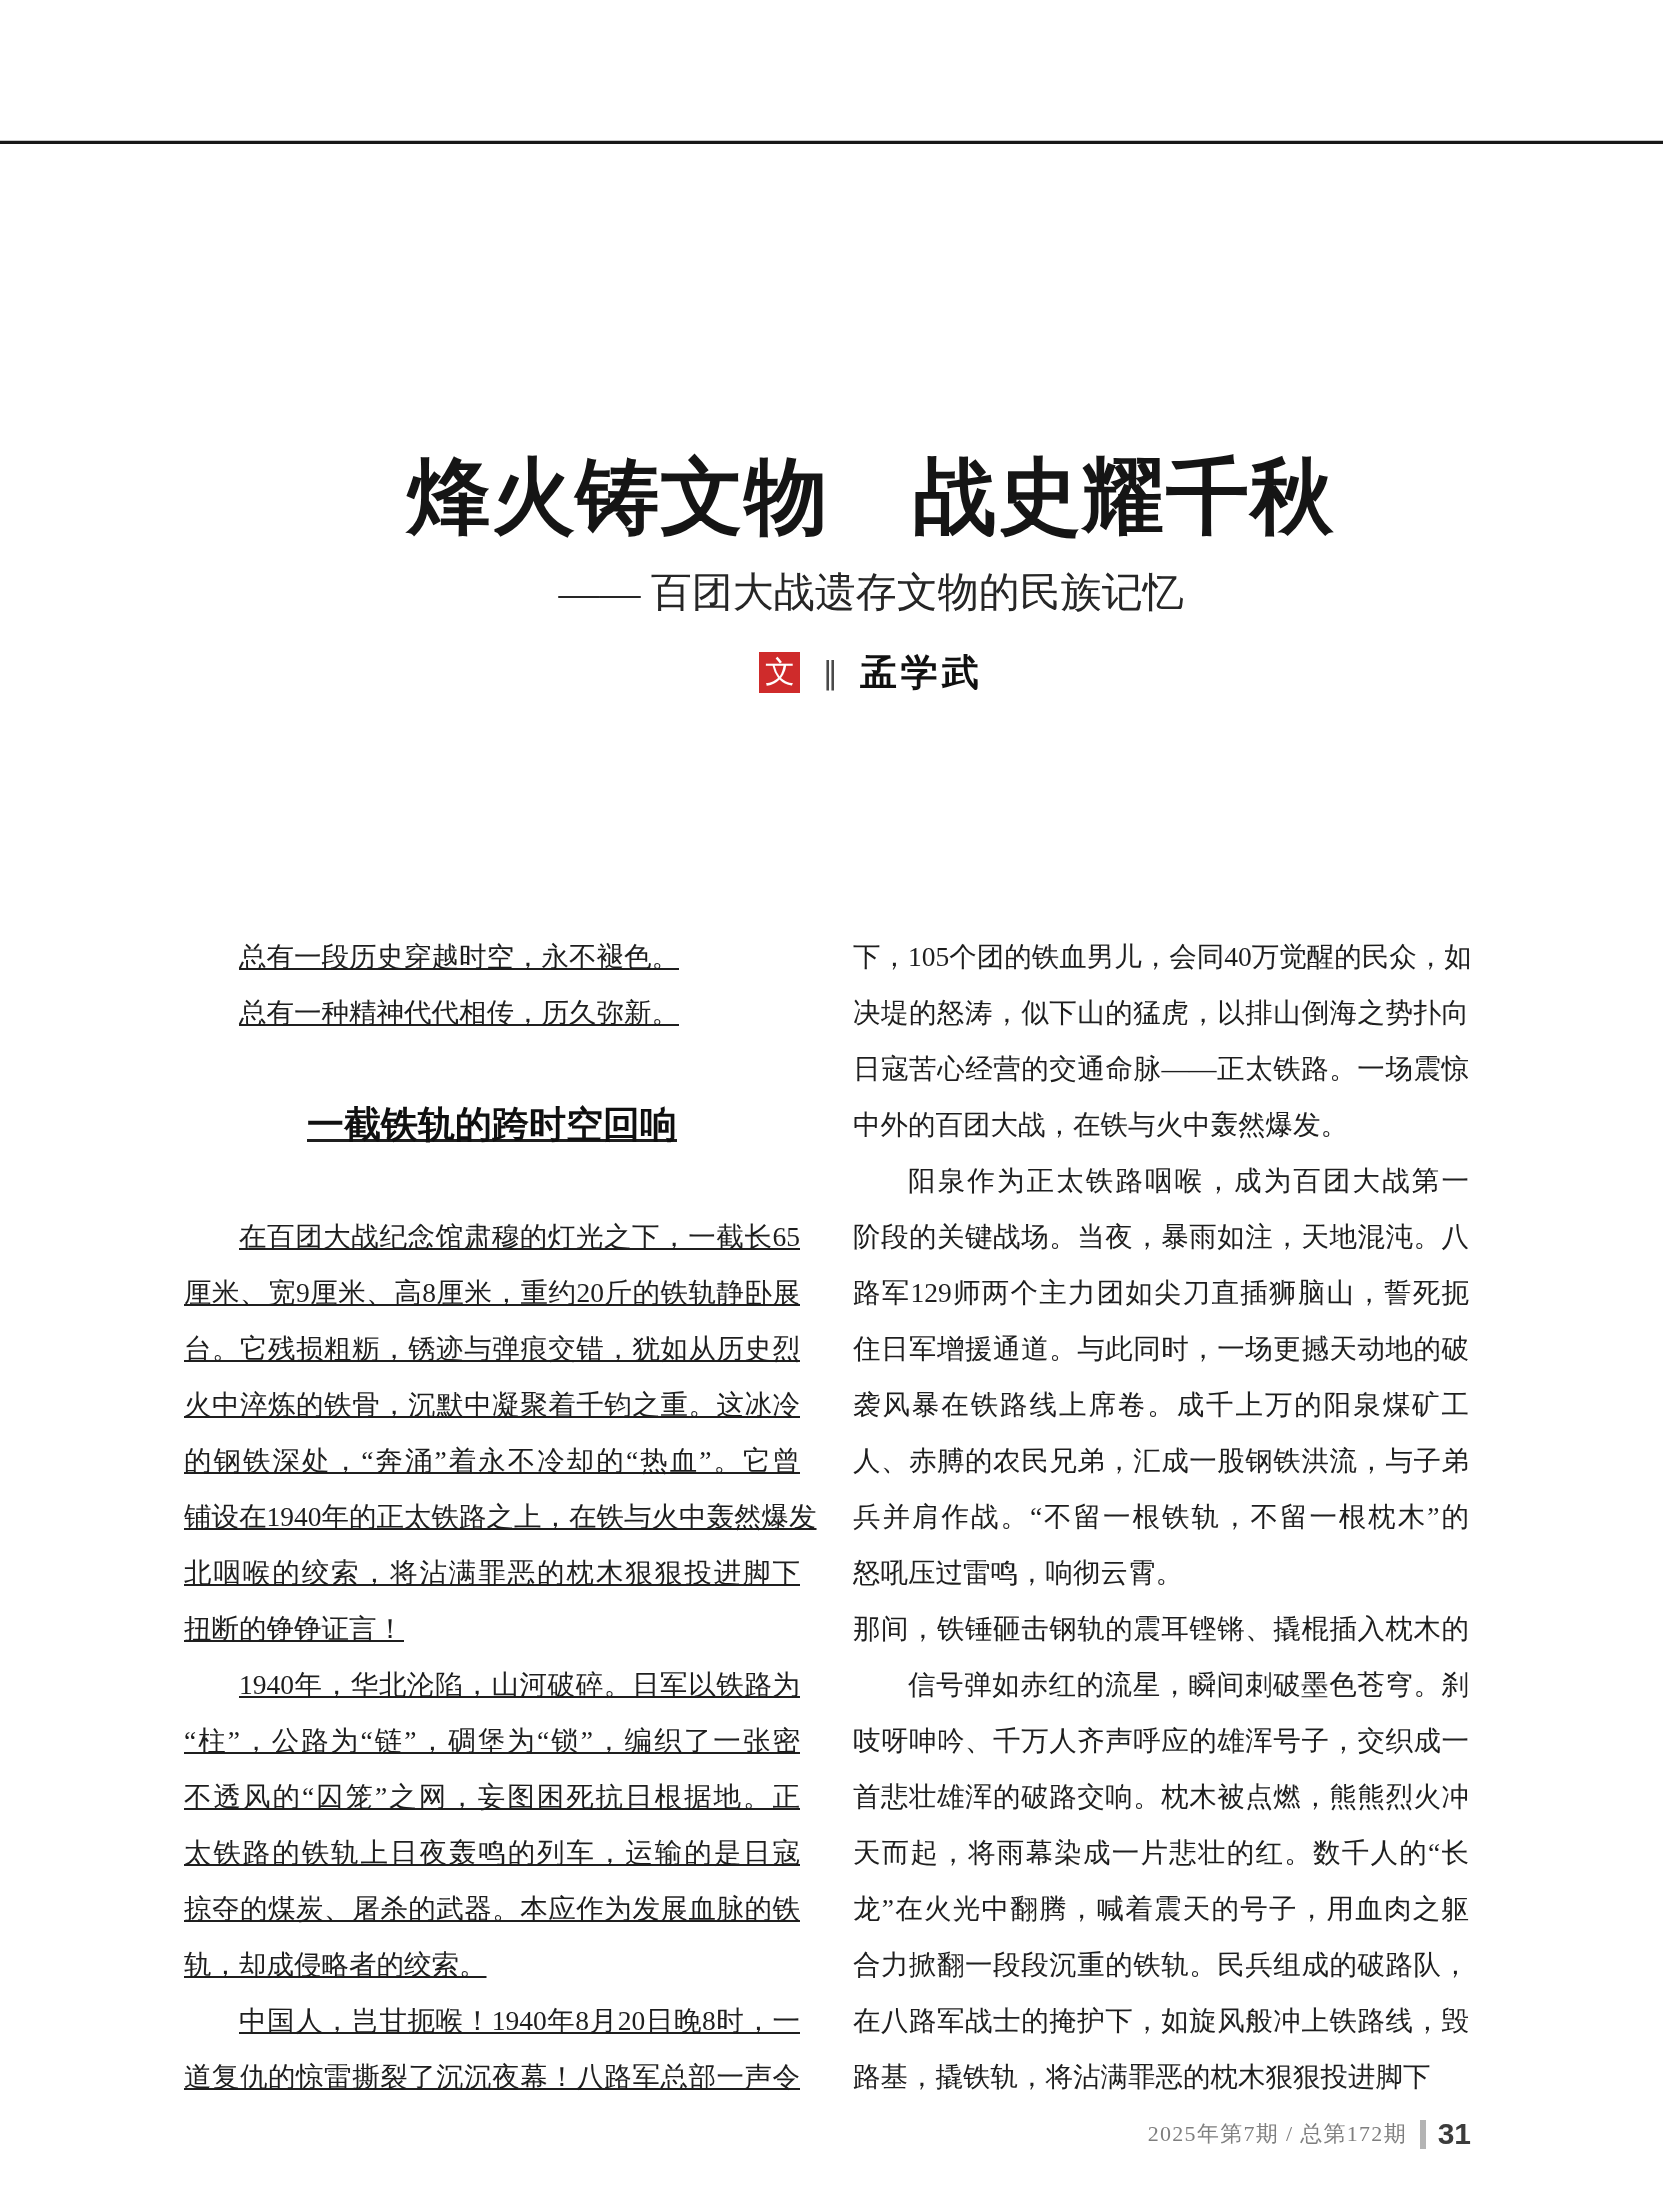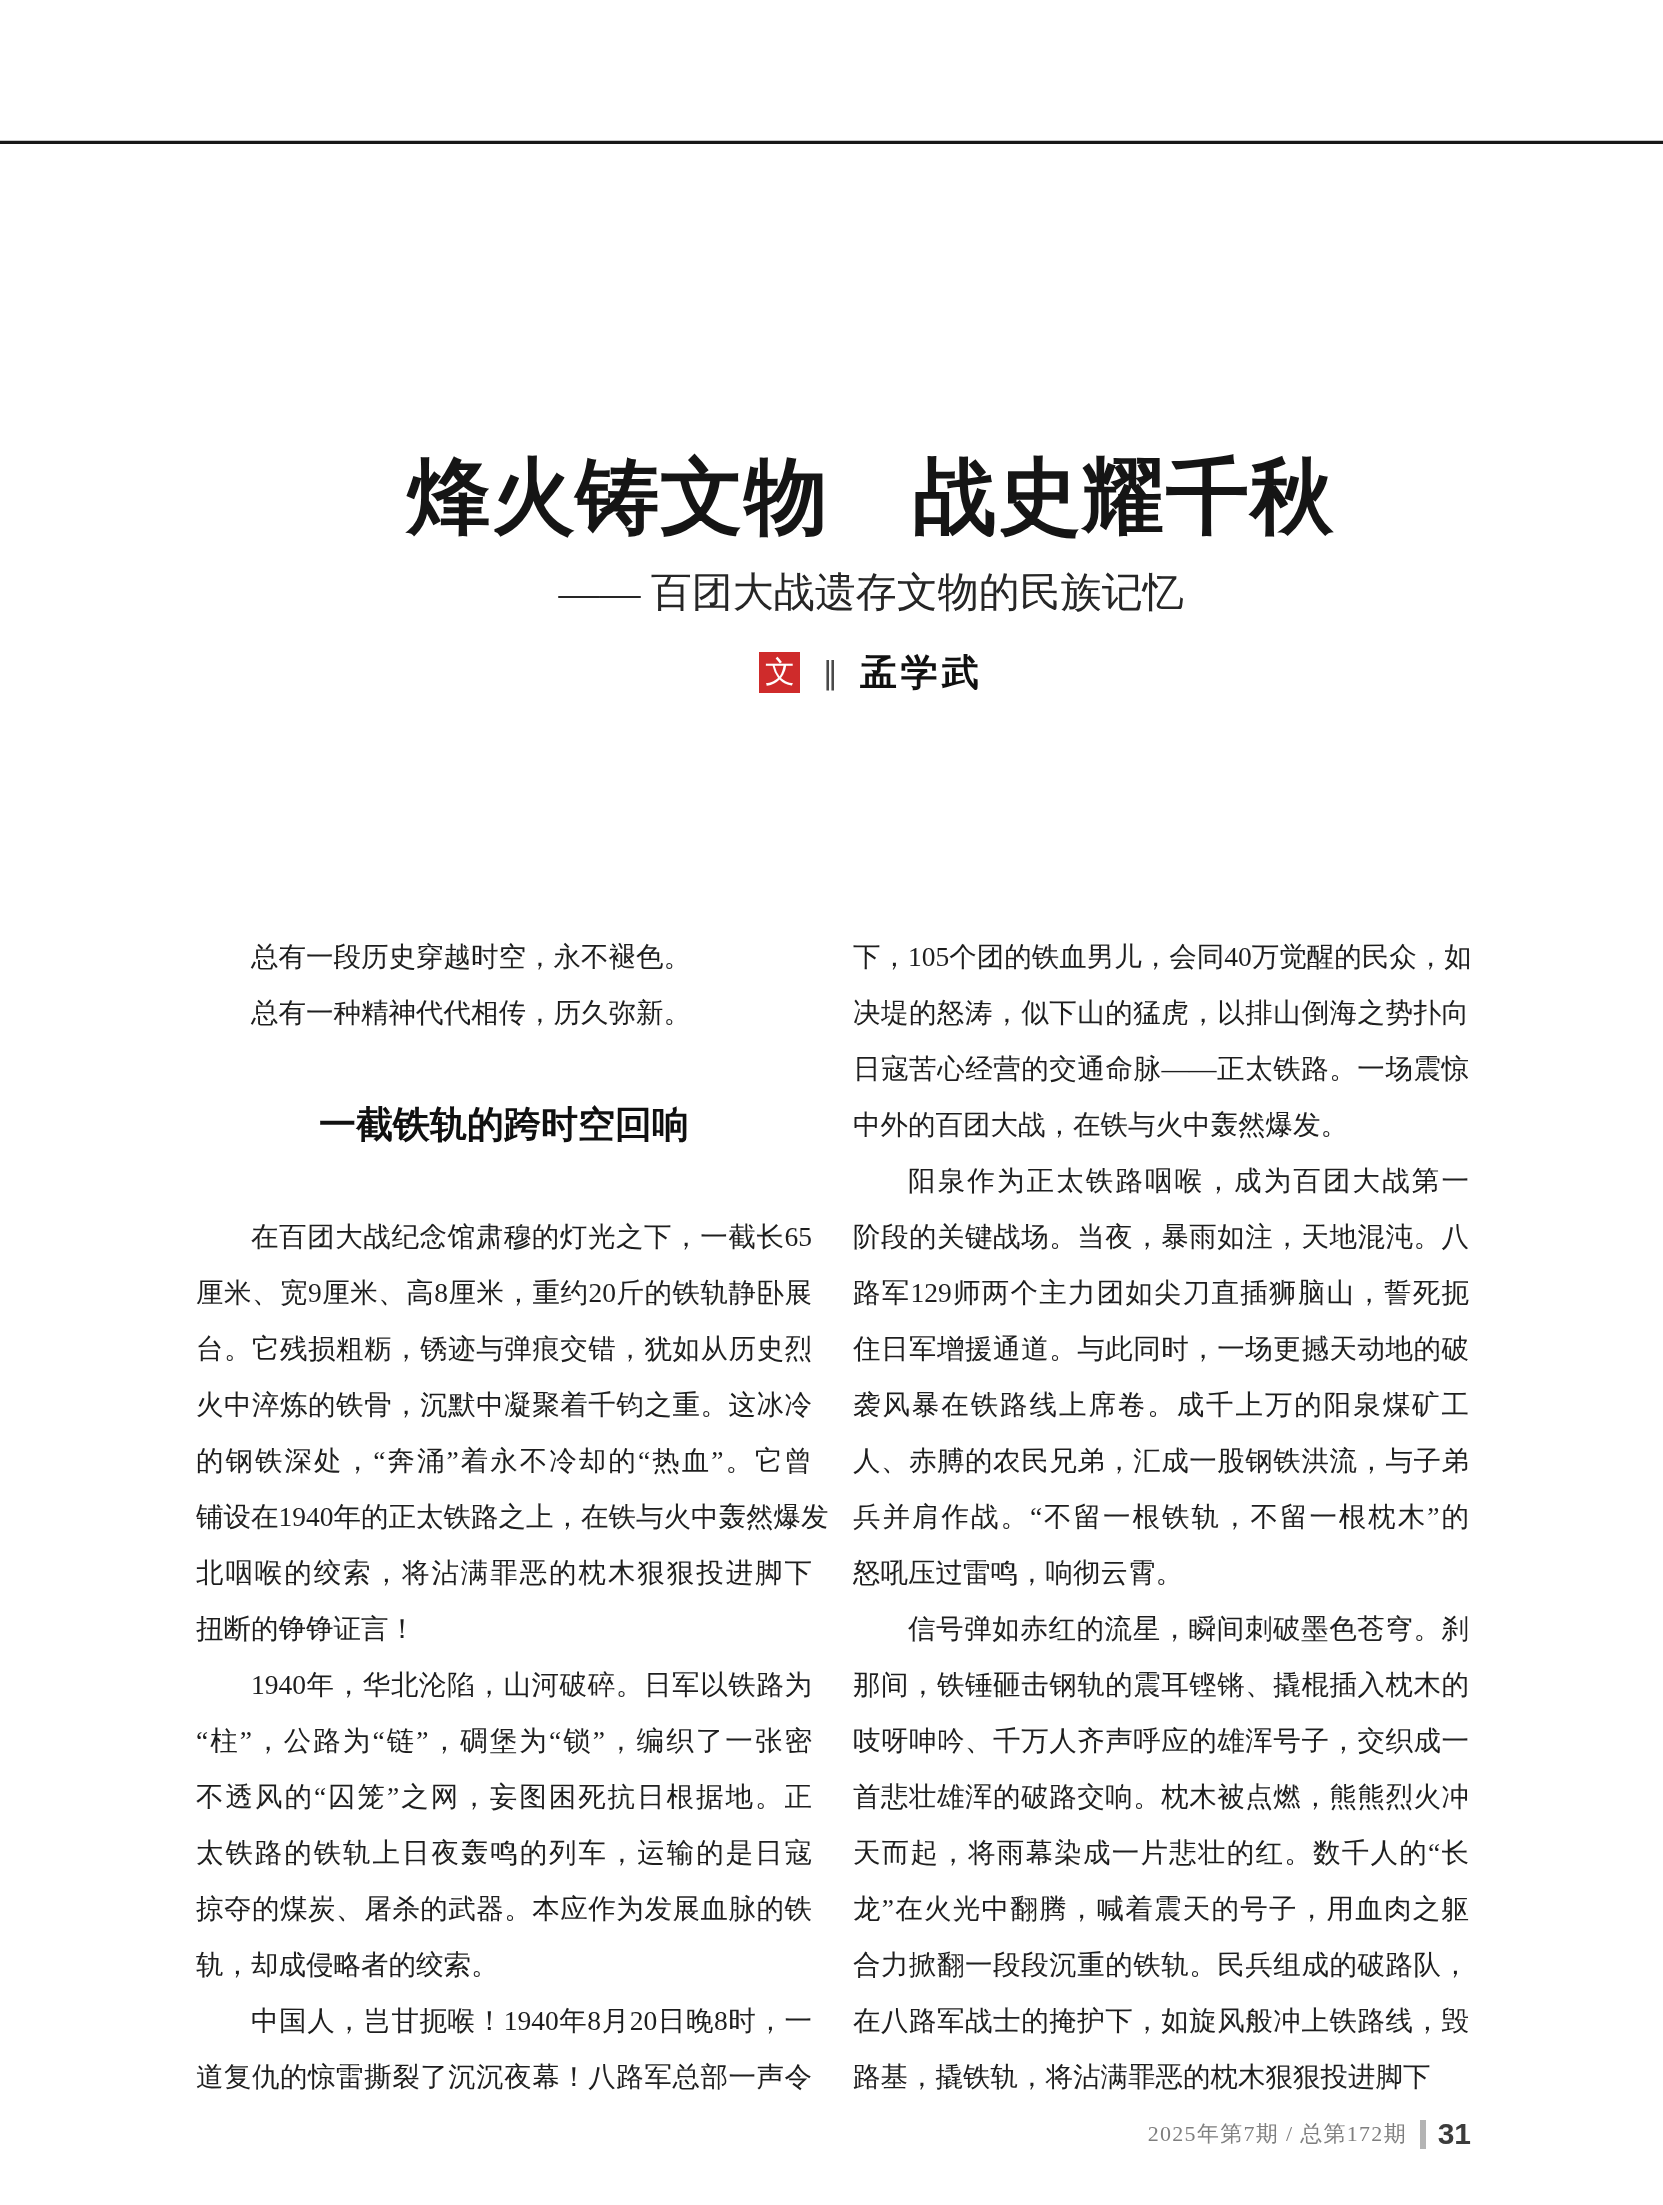--- a/index.html
+++ b/index.html
@@ -64,21 +64,21 @@
     font-family: "Liberation Sans", "DejaVu Sans", sans-serif;
     font-weight: bold;
     font-size: 37px;
     color: #111111;
     letter-spacing: 3.9px;
     line-height: 1;
   }
 
   
   .col { position: absolute; top: 929px; width: 616px; }
-  #col-left  { left: 196px; }
+  #col-left  { left: 184px; text-decoration: underline; }
   #col-right { left: 853px; }
 
   .line {
     height: 56px;
     line-height: 56px;
     font-size: 27.5px;
     color: #1e1e1e;
     text-align: justify;
     text-align-last: justify;
     white-space: nowrap;
@@ -175,22 +175,22 @@
       <div class="line body">日寇苦心经营的交通命脉——正太铁路。一场震惊</div>
       <div class="line last">中外的百团大战，在铁与火中轰然爆发。</div>
       <div class="line first">阳泉作为正太铁路咽喉，成为百团大战第一</div>
       <div class="line body">阶段的关键战场。当夜，暴雨如注，天地混沌。八</div>
       <div class="line body">路军129师两个主力团如尖刀直插狮脑山，誓死扼</div>
       <div class="line body">住日军增援通道。与此同时，一场更撼天动地的破</div>
       <div class="line body">袭风暴在铁路线上席卷。成千上万的阳泉煤矿工</div>
       <div class="line body">人、赤膊的农民兄弟，汇成一股钢铁洪流，与子弟</div>
       <div class="line body">兵并肩作战。“不留一根铁轨，不留一根枕木”的</div>
       <div class="line last">怒吼压过雷鸣，响彻云霄。</div>
+      <div class="line body">那间，铁锤砸击钢轨的震耳铿锵、撬棍插入枕木的</div>
       <div class="line first">信号弹如赤红的流星，瞬间刺破墨色苍穹。刹</div>
-      <div class="line body">那间，铁锤砸击钢轨的震耳铿锵、撬棍插入枕木的</div>
       <div class="line body">吱呀呻吟、千万人齐声呼应的雄浑号子，交织成一</div>
       <div class="line body">首悲壮雄浑的破路交响。枕木被点燃，熊熊烈火冲</div>
       <div class="line body">天而起，将雨幕染成一片悲壮的红。数千人的“长</div>
       <div class="line body">龙”在火光中翻腾，喊着震天的号子，用血肉之躯</div>
       <div class="line body">合力掀翻一段段沉重的铁轨。民兵组成的破路队，</div>
       <div class="line body">在八路军战士的掩护下，如旋风般冲上铁路线，毁</div>
       <div class="line last">路基，撬铁轨，将沾满罪恶的枕木狠狠投进脚下</div>
     </div>
 
   <div id="footer">

